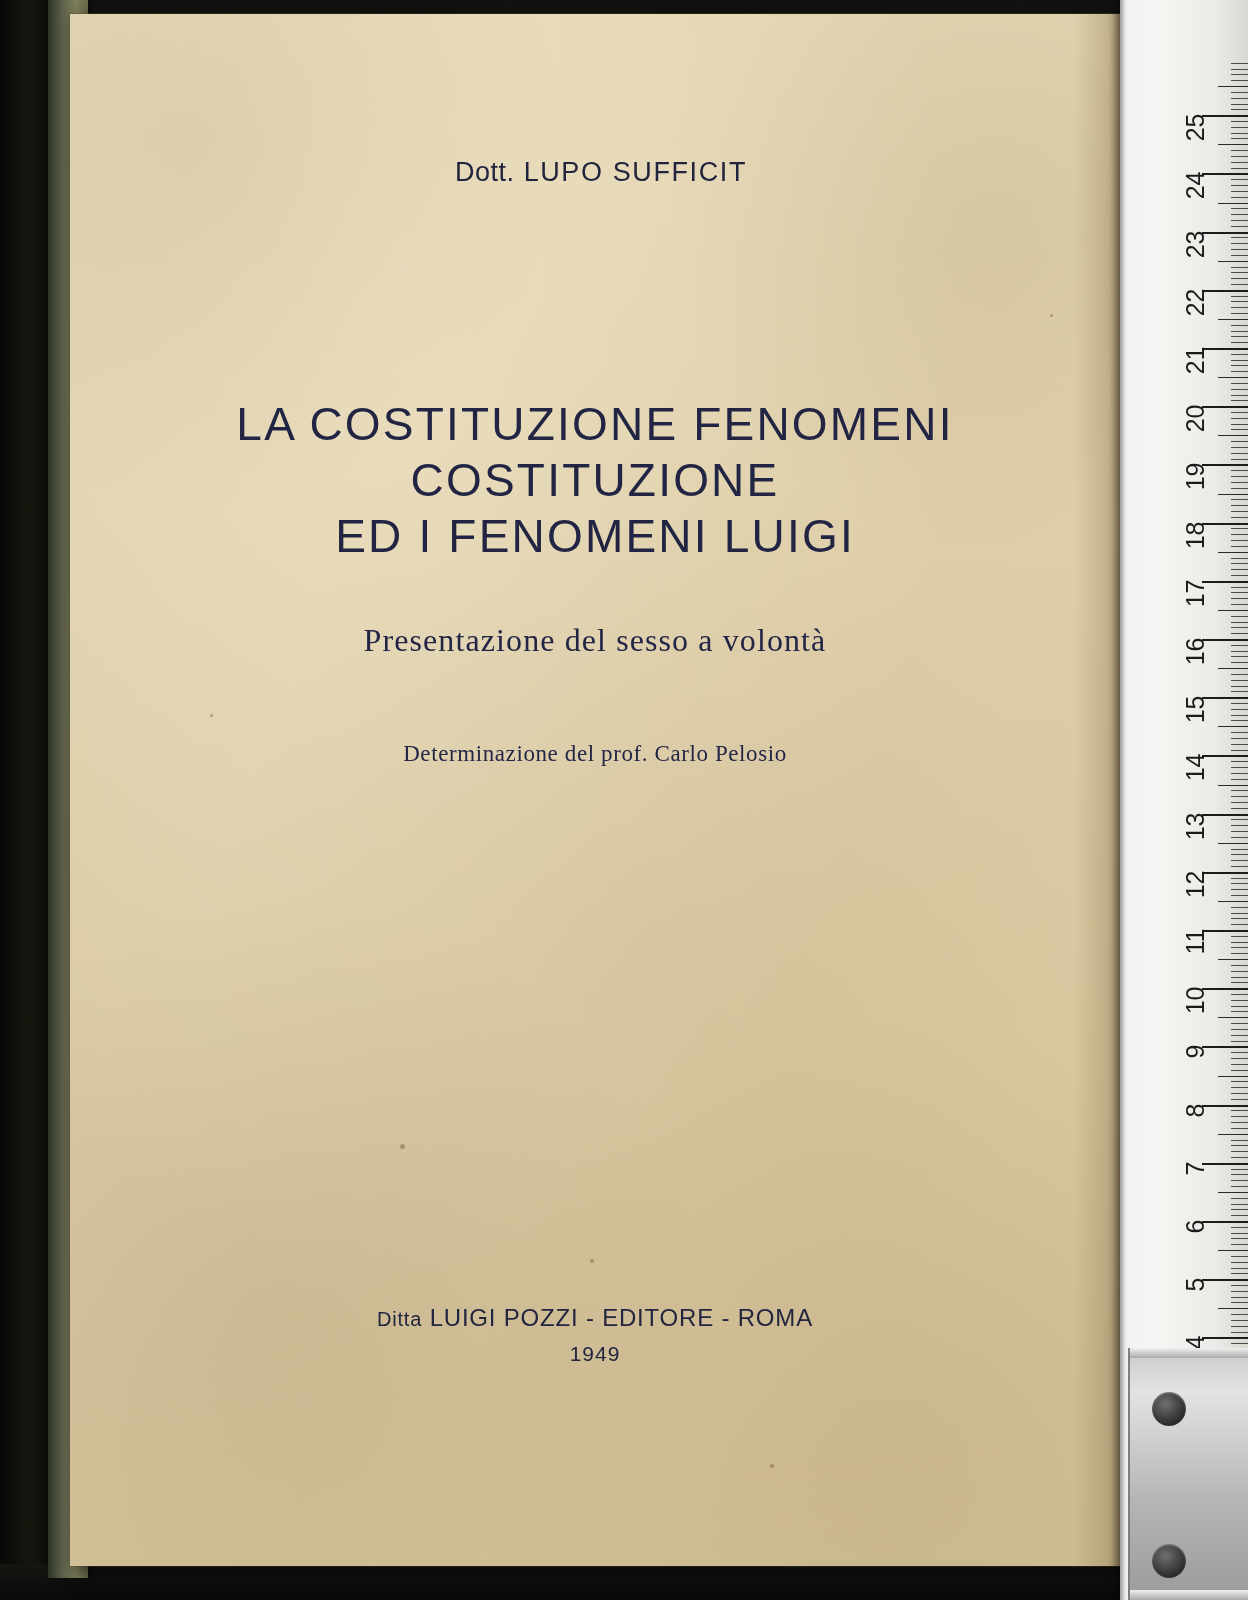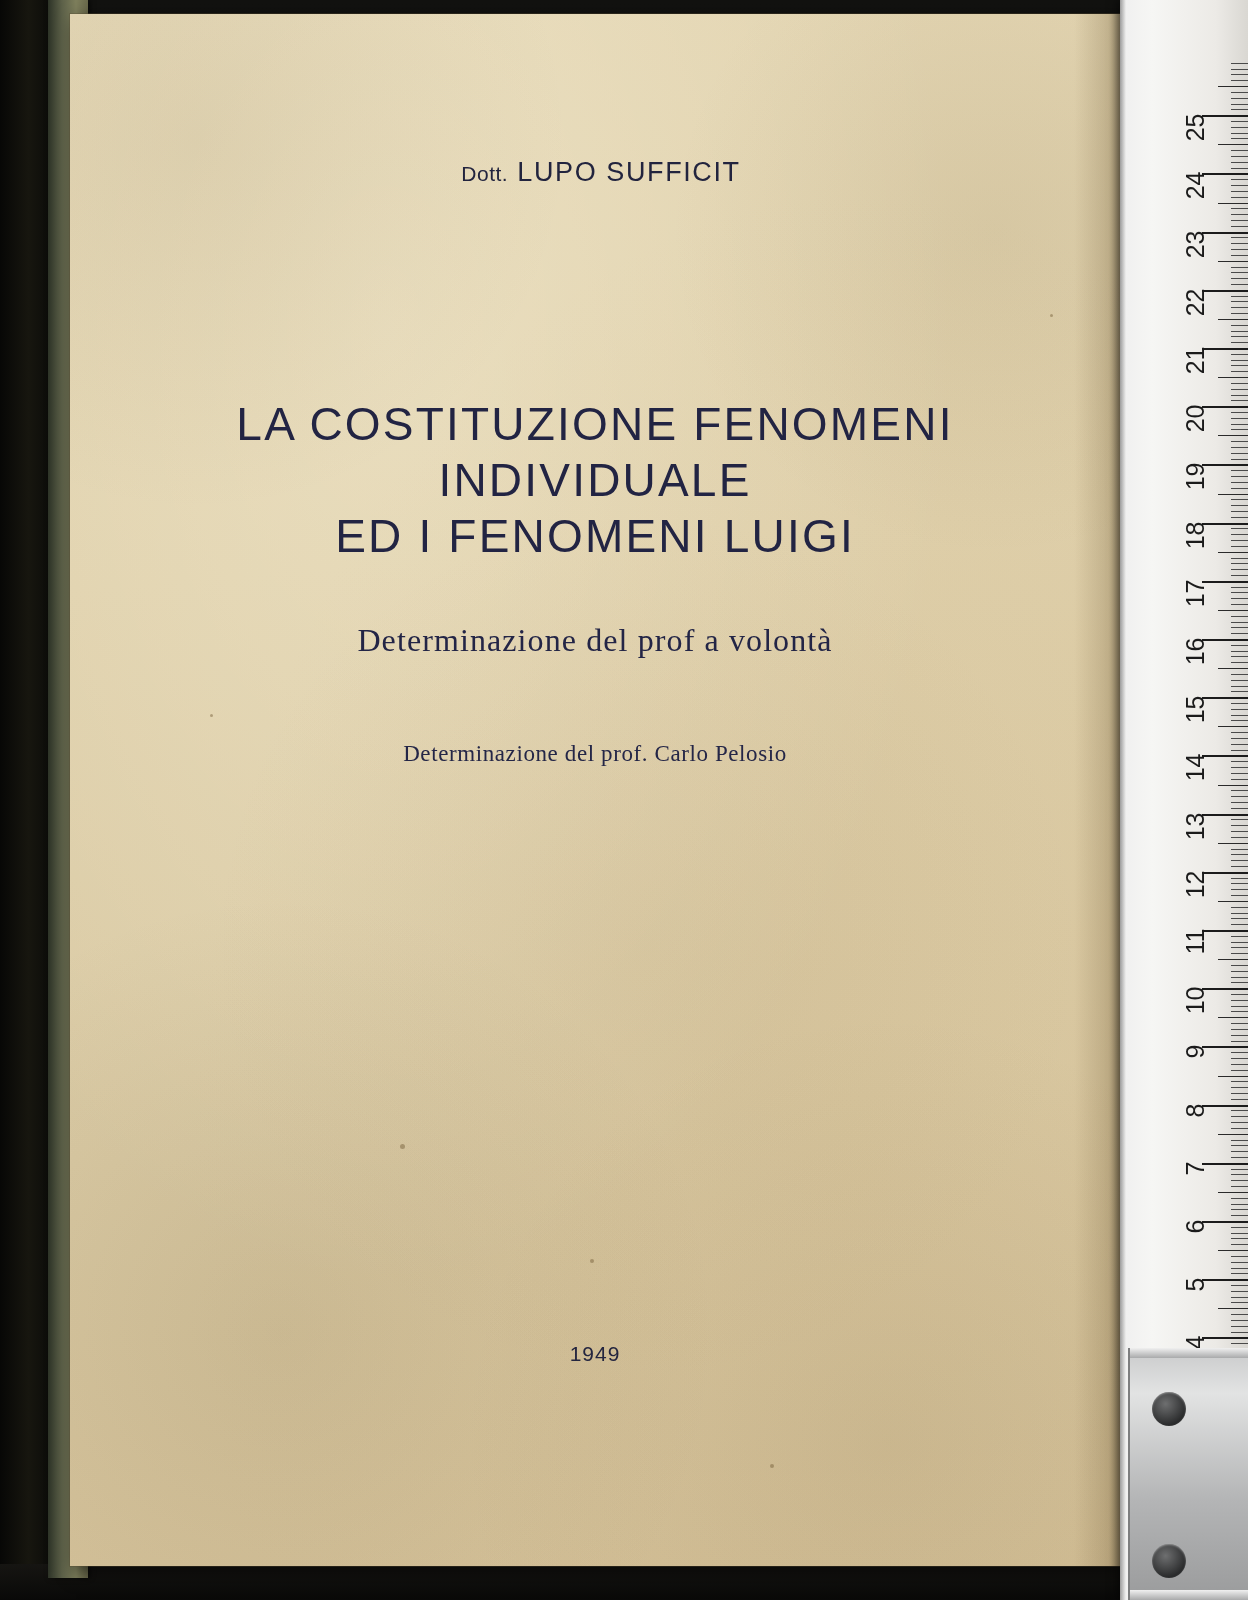--- a/index.html
+++ b/index.html
@@ -109,21 +109,21 @@
     position: absolute;
     top: 143px;
     left: 0; right: 0;
     font-size: 27px;
     letter-spacing: 1.6px;
     color: #22243e;
     font-family: "Liberation Sans", sans-serif;
     font-weight: 400;
   }
   .author .dott {
-    font-size: 21px;
+    font-size: 27px;
     letter-spacing: 0.5px;
     margin-left: 12px;
   }
 
   .title {
     position: absolute;
     top: 382px;
     left: 0; right: 0;
     font-size: 46px;
     line-height: 56px;
@@ -288,28 +288,32 @@
 
     <div class="page-content">
 
       <div class="author">
         <span class="dott">Dott.</span>
         <span>LUPO SUFFICIT</span>
       </div>
 
       <div class="title">
         <span class="l1">LA COSTITUZIONE FENOMENI</span>
-        <span class="l2">INDIVIDUALE</span>
+        <span class="l2">COSTITUZIONE</span>
         <span class="l3">ED I FENOMENI LUIGI</span>
       </div>
 
-      <div class="subtitle">Determinazione del prof a volontà</div>
+      <div class="subtitle">Presentazione del sesso a volontà</div>
       <div class="presentation">Determinazione del prof. Carlo Pelosio</div>
 
 
+      <div class="publisher">
+        <span class="ditta">Ditta</span>
+        <span>LUIGI POZZI - EDITORE - ROMA</span>
+      </div>
       <div class="year">1949</div>
 
     </div>
   </div>
 
   <div class="ruler">
     <div class="ruler-edge-left"></div>
     <div id="ruler-ticks">
         <div class="tick major" style="top: 1512px;"></div>
         <div class="num" style="top: 1496px;">1</div>

